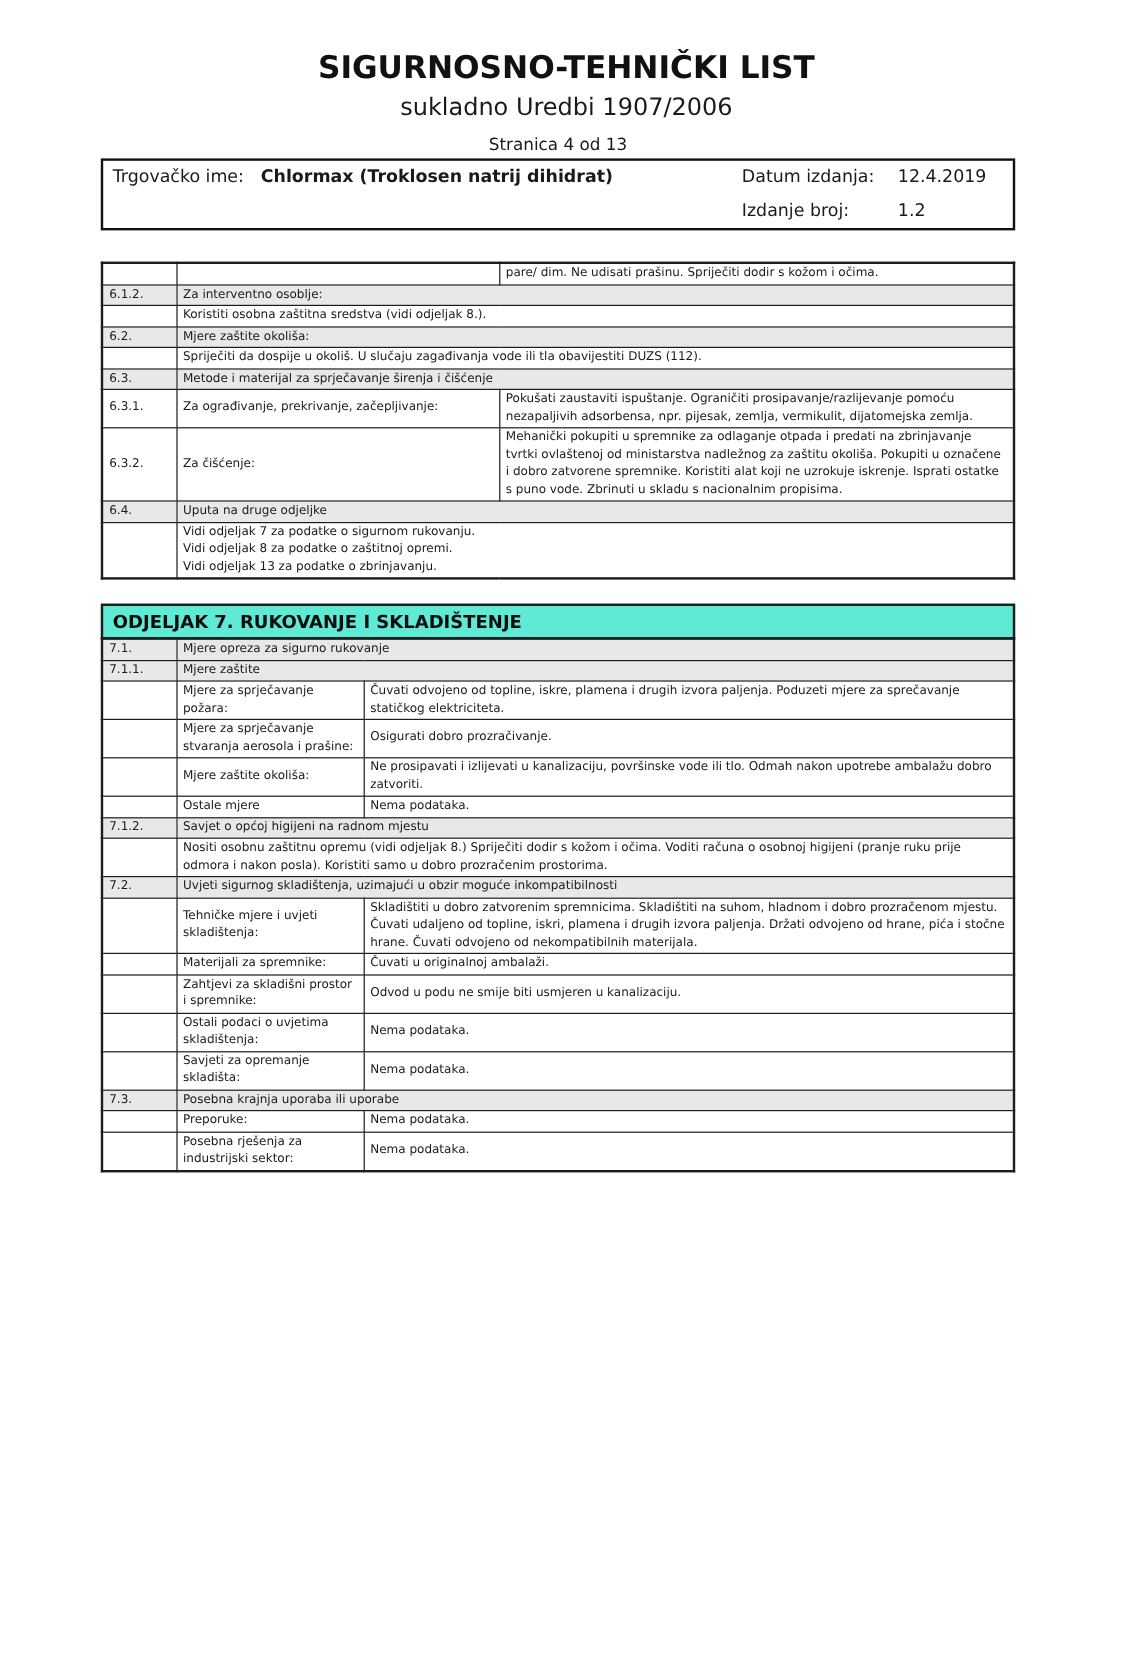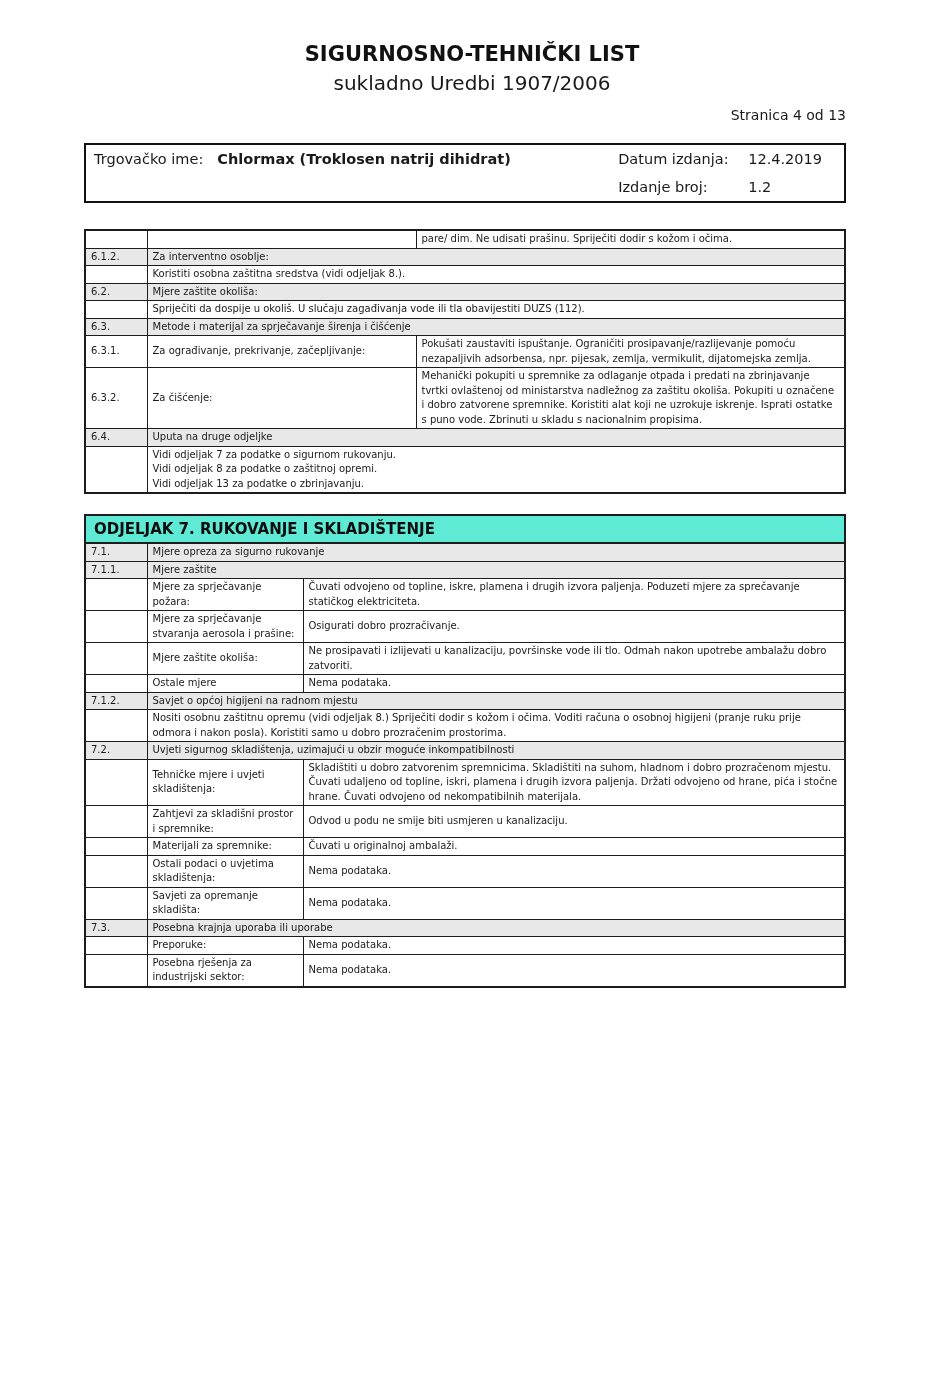--- a/index.html
+++ b/index.html
@@ -8,36 +8,36 @@
     width: 944px; height: 1383px;
     font-family: "DejaVu Sans", "Liberation Sans", sans-serif;
     color: #1a1a1a;
     overflow: hidden;
   }
   .page { position: relative; width: 944px; height: 1383px; background: #fff; }
 
   .doc-title {
     padding-top: 42px;
     text-align: center;
-    font-size: 21px;
+    font-size: 26px;
     font-weight: bold;
     color: #111;
   }
   .doc-subtitle {
     text-align: center;
     font-size: 20px;
     margin-top: 5px;
   }
   .content { width: 762px; margin-left: 84px; }
 
   .page-indicator {
-    text-align: right;
+    text-align: center;
     font-size: 14px;
     margin-top: 12px;
-    margin-bottom: 20px;
+    margin-bottom: 3px;
   }
 
   .header-box {
     border: 2px solid #111;
     display: flex;
     justify-content: space-between;
     padding: 4px 8px 6px 8px;
     font-size: 14.5px;
     min-height: 48px;
   }
@@ -218,30 +218,30 @@
         <td>7.2.</td>
         <td colspan="2">Uvjeti sigurnog skladištenja, uzimajući u obzir moguće inkompatibilnosti</td>
       </tr>
       <tr>
         <td></td>
         <td>Tehničke mjere i uvjeti skladištenja:</td>
         <td>Skladištiti u dobro zatvorenim spremnicima. Skladištiti na suhom, hladnom i dobro prozračenom mjestu. Čuvati udaljeno od topline, iskri, plamena i drugih izvora paljenja. Držati odvojeno od hrane, pića i stočne hrane. Čuvati odvojeno od nekompatibilnih materijala.</td>
       </tr>
       <tr>
         <td></td>
+        <td>Materijali za spremnike:</td>
+        <td>Čuvati u originalnoj ambalaži.</td>
+      </tr>
+      <tr>
+        <td></td>
         <td>Zahtjevi za skladišni prostor i spremnike:</td>
         <td>Odvod u podu ne smije biti usmjeren u kanalizaciju.</td>
       </tr>
       <tr>
         <td></td>
-        <td>Materijali za spremnike:</td>
-        <td>Čuvati u originalnoj ambalaži.</td>
-      </tr>
-      <tr>
-        <td></td>
         <td>Ostali podaci o uvjetima skladištenja:</td>
         <td>Nema podataka.</td>
       </tr>
       <tr>
         <td></td>
         <td>Savjeti za opremanje skladišta:</td>
         <td>Nema podataka.</td>
       </tr>
       <tr class="shade">
         <td>7.3.</td>

